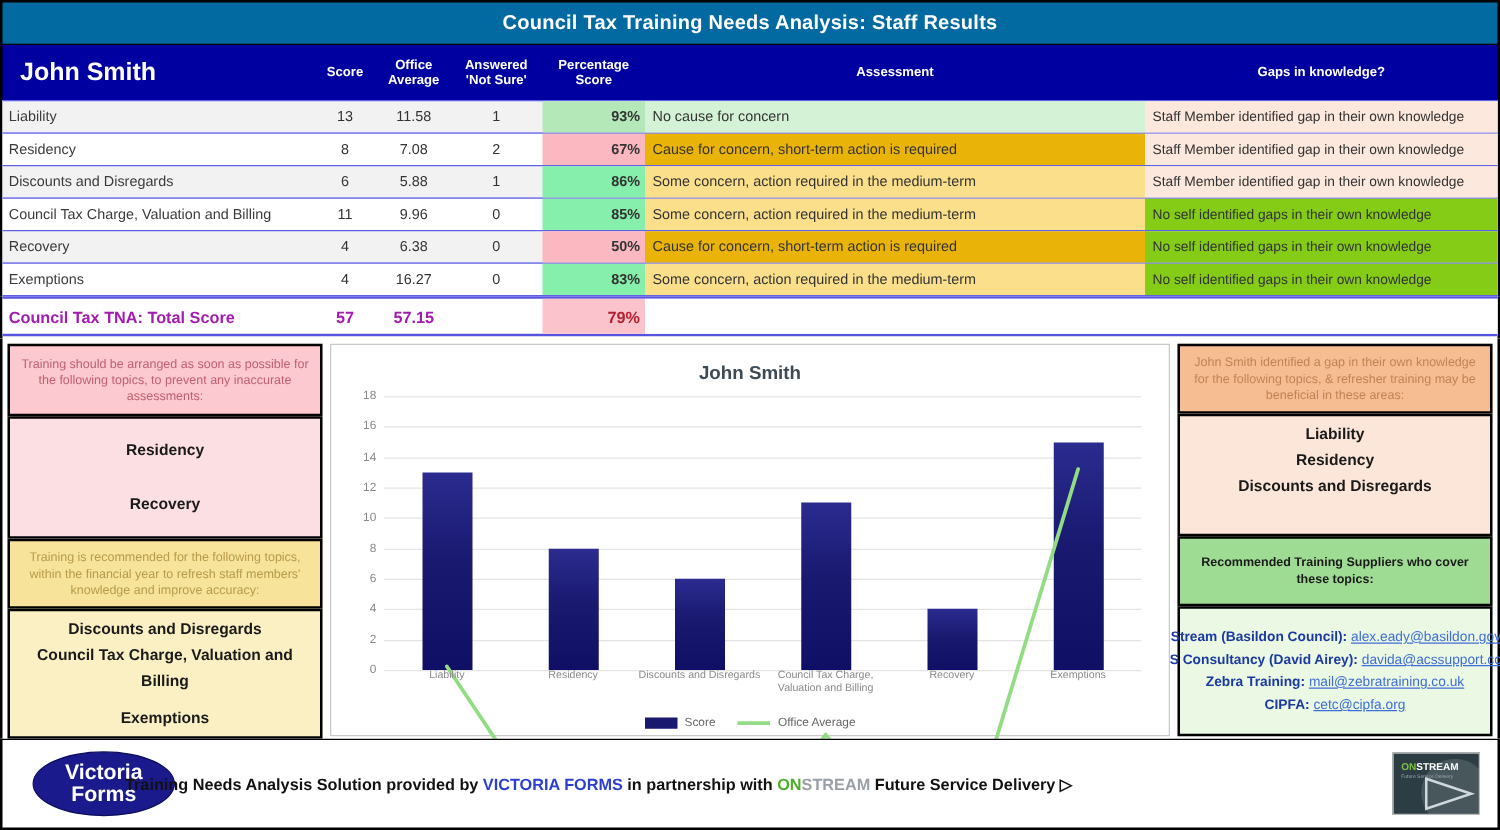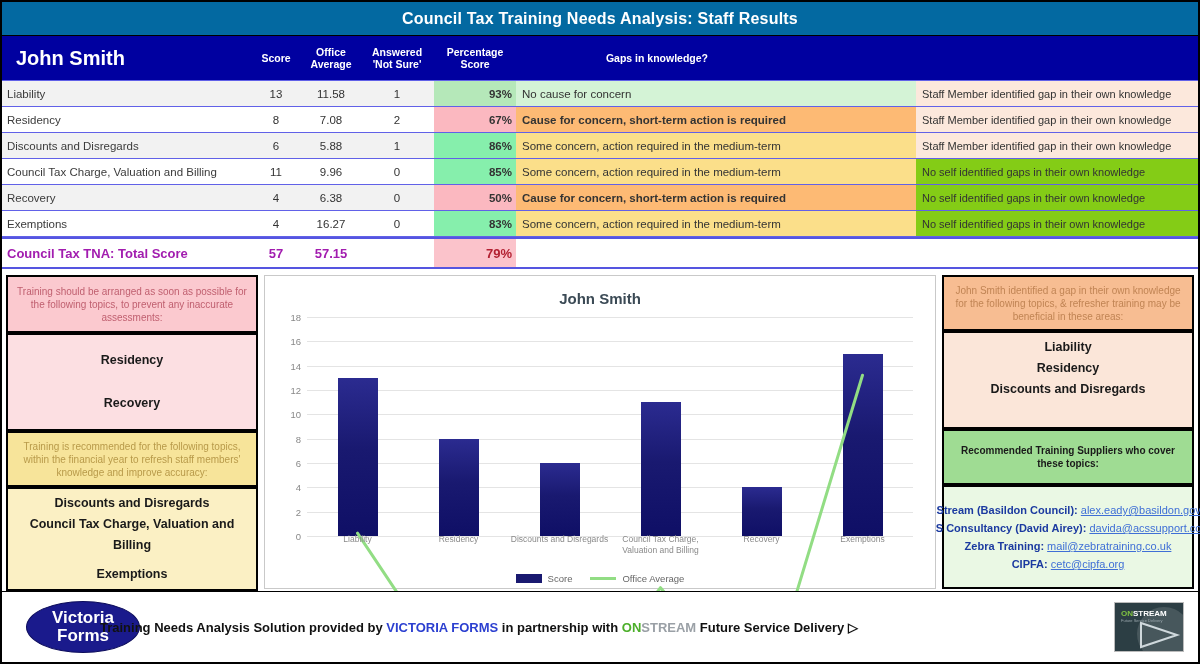--- a/index.html
+++ b/index.html
@@ -84,21 +84,21 @@
   .trow .c-pct { justify-content: flex-end; padding-right: 4px; font-weight: bold; }
   .trow .c-assess { padding-left: 6px; }
   .trow .c-gaps { padding-left: 6px; font-size: 11px; }
   .row-alt { background: #f2f2f2; }
   .row-plain { background: #ffffff; }
 
   .pc-green  { background: #b5e8b9; color: #2f7d32; }
   .pc-red    { background: #fbb8c0; color: #b32132; }
   .pc-amber  { background: #86efac; color: #a07a1d; }
   .as-green  { background: #d4f3d6; color: #2f7d32; }
-  .as-red    { background: #fdba74; color: #b32132; font-weight: bold; }
+  .as-red    { background: #eab308; color: #b32132; }
   .as-amber  { background: #fbdf8a; color: #a07a1d; }
   .gp-peach  { background: #fce8dc; color: #b4724d; }
   .gp-mint   { background: #84cc16; color: #4f9450; }
 
   
   .total-wrap {
     flex: 0 0 34px;
     border-left: 2px solid #000;
     border-right: 2px solid #000;
     background: #fff;
@@ -295,20 +295,21 @@
       <div>Average</div>
     </div>
     <div class="cell c-not">
       <div>Answered</div>
       <div>'Not Sure'</div>
     </div>
     <div class="cell c-pct">
       <div>Percentage</div>
       <div>Score</div>
     </div>
+    <div class="cell c-assess">Assessment</div>
     <div class="cell c-gaps">Gaps in knowledge?</div>
   </div>
 
   <div class="tbody" id="tbody">
       <div class="trow row-alt">
         <div class="cell c-name">Liability</div>
         <div class="cell c-score">13</div>
         <div class="cell c-office">11.58</div>
         <div class="cell c-not">1</div>
         <div class="cell c-pct pc-green">93%</div>

